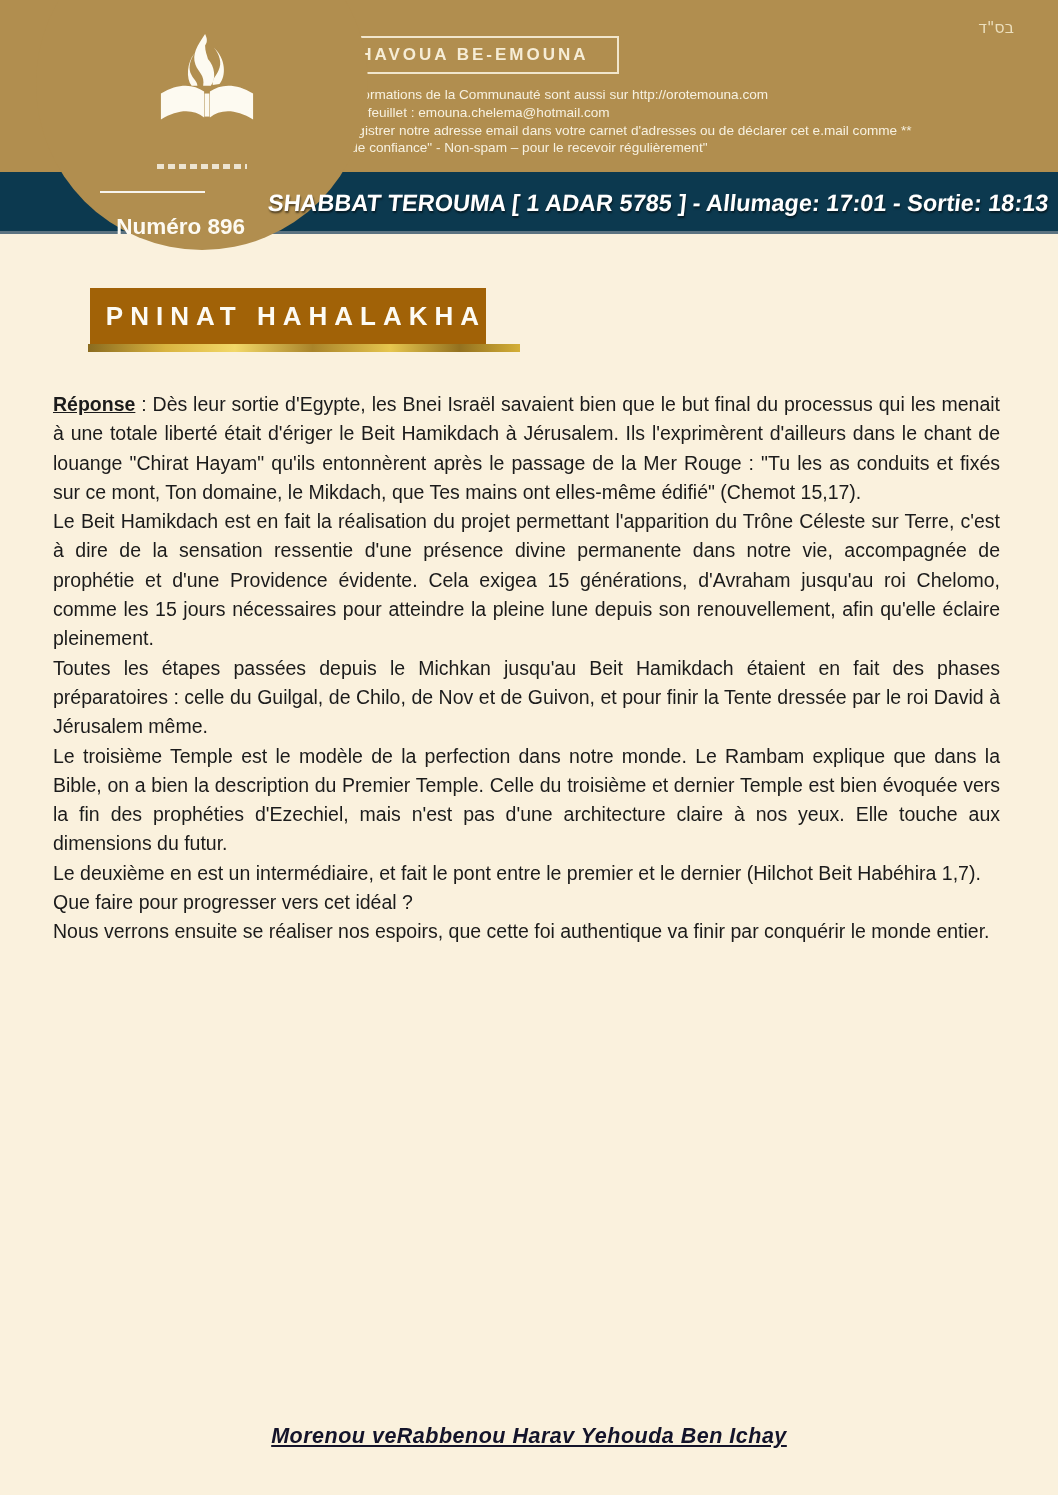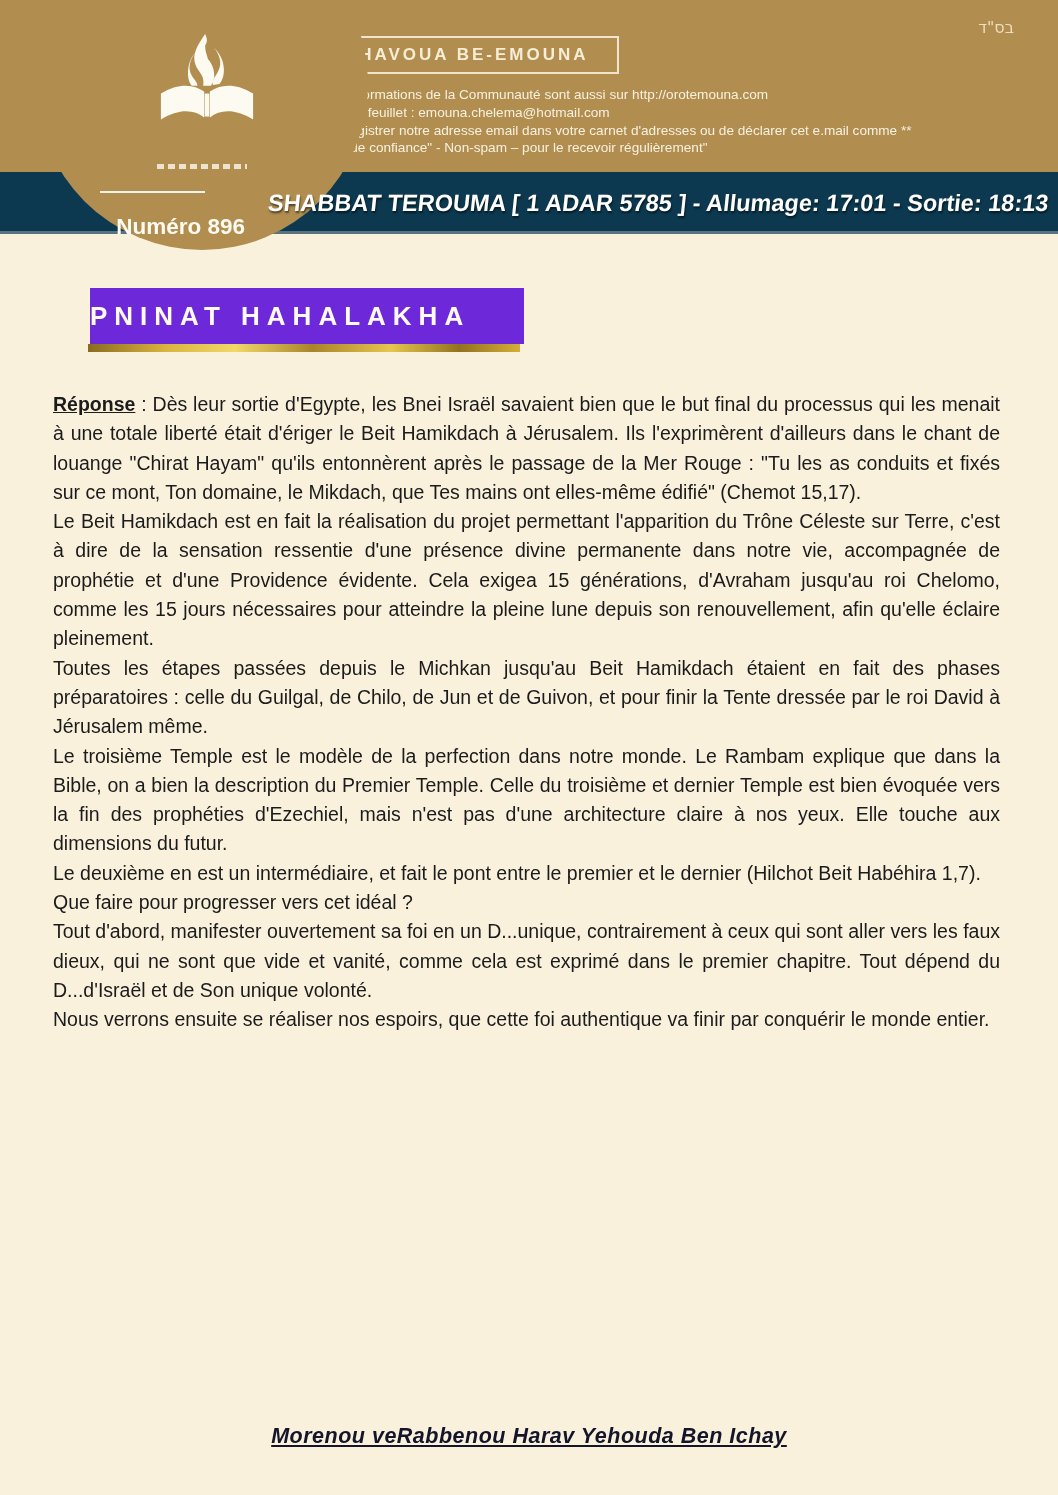--- a/index.html
+++ b/index.html
@@ -41,22 +41,22 @@
   .issue-number { position:absolute; left:34px; top:284px; width:175px; text-align:right;
                   color:#fdfaf2; font-size:22.5px; font-weight:bold;margin-top:12px; }
   
   .shabbat-title {
     position:absolute; left:268px; top:190px; width:760px; z-index:5;
     color:#ffffff; font-size:23.5px; font-weight:bold; transform:skewX(-6deg);
     text-shadow:1px 2px 2px rgba(0,0,0,0.55); white-space:nowrap;
   }
   
   .section-banner {
-    position:absolute; left:90px; top:288px; width:434px; height:56px;
-    background:#6d28d9; display:flex; align-items:center; justify-content:flex-start;
+    position:absolute; left:90px; top:288px; width:396px; height:56px;
+    background:#a16207; display:flex; align-items:center; justify-content:flex-end;
   }
   .section-banner span { color:#fdfbf4; font-size:26px; font-weight:bold; letter-spacing:7px; }
   .section-stripe {
     position:absolute; left:88px; top:344px; width:432px; height:8px;
     background:linear-gradient(90deg,#8a6b1f 0%,#d9b440 18%,#f2d868 34%,#a9842a 52%,#e6c64e 70%,#93711f 86%,#d4af37 100%);
   }
   
   .article {
     position:absolute; left:53px; top:390px; width:947px;
     color:#1b1b1b; font-size:19.5px; line-height:29.3px; text-align:justify;
@@ -109,24 +109,23 @@
 
   <div class="section-banner">
     <span>PNINAT HAHALAKHA</span>
   </div>
   <div class="section-stripe"></div>
 
   <div class="article">
     <p><span class="lbl">Réponse</span><span> : Dès leur sortie d'Egypte, les Bnei Israël savaient bien que le but final du processus qui les menait à une totale liberté était d'ériger le Beit Hamikdach à Jérusalem. Ils l'exprimèrent d'ailleurs dans le chant de louange "Chirat Hayam" qu'ils entonnèrent après le passage de la Mer Rouge : "Tu les as conduits et fixés sur ce mont, Ton domaine, le Mikdach, que Tes mains ont elles-même édifié" (Chemot 15,17).</span></p>
     <div>
         <p>Le Beit Hamikdach est en fait la réalisation du projet permettant l'apparition du Trône Céleste sur Terre, c'est à dire de la sensation ressentie d'une présence divine permanente dans notre vie, accompagnée de prophétie et d'une Providence évidente. Cela exigea 15 générations, d'Avraham jusqu'au roi Chelomo, comme les 15 jours nécessaires pour atteindre la pleine lune depuis son renouvellement, afin qu'elle éclaire pleinement.</p>
-        <p>Toutes les étapes passées depuis le Michkan jusqu'au Beit Hamikdach étaient en fait des phases préparatoires : celle du Guilgal, de Chilo, de Jun et de Guivon, et pour finir la Tente dressée par le roi David à Jérusalem même.</p>
+        <p>Toutes les étapes passées depuis le Michkan jusqu'au Beit Hamikdach étaient en fait des phases préparatoires : celle du Guilgal, de Chilo, de Nov et de Guivon, et pour finir la Tente dressée par le roi David à Jérusalem même.</p>
         <p>Le troisième Temple est le modèle de la perfection dans notre monde. Le Rambam explique que dans la Bible, on a bien la description du Premier Temple. Celle du troisième et dernier Temple est bien évoquée vers la fin des prophéties d'Ezechiel, mais n'est pas d'une architecture claire à nos yeux. Elle touche aux dimensions du futur.</p>
         <p>Le deuxième en est un intermédiaire, et fait le pont entre le premier et le dernier (Hilchot Beit Habéhira 1,7).</p>
         <p>Que faire pour progresser vers cet idéal ?</p>
-        <p>Tout d'abord, manifester ouvertement sa foi en un D...unique, contrairement à ceux qui sont aller vers les faux dieux, qui ne sont que vide et vanité, comme cela est exprimé dans le premier chapitre. Tout dépend du D...d'Israël et de Son unique volonté.</p>
         <p>Nous verrons ensuite se réaliser nos espoirs, que cette foi authentique va finir par conquérir le monde entier.</p>
       </div>
   </div>
 
   <div class="signature">Morenou veRabbenou Harav Yehouda Ben Ichay</div>
 
 </div>
 
 </body></html>

